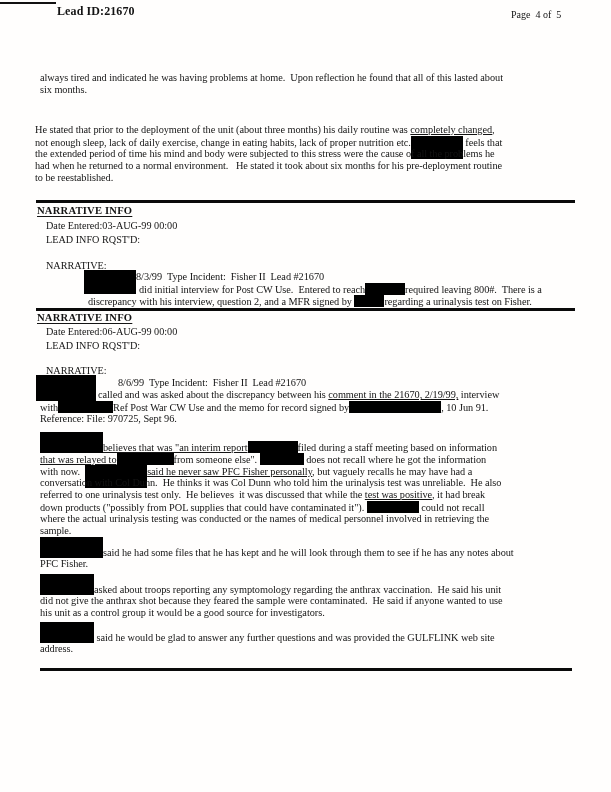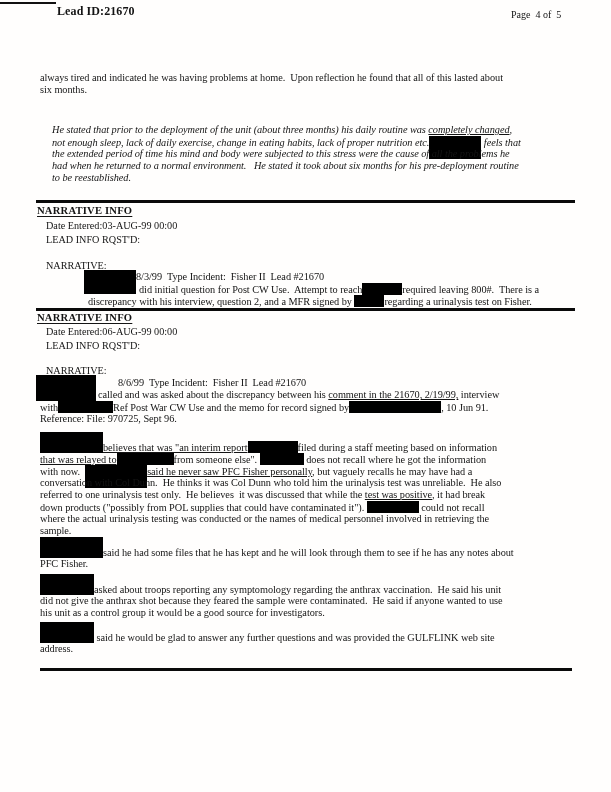--- a/index.html
+++ b/index.html
@@ -27,37 +27,37 @@
 <div class="page">
 
   <div class="topline"></div>
   <div class="leadid">Lead ID:21670</div>
   <div class="pageinfo">Page  4 of  5</div>
 
   <div class="para" style="left:40px;top:72px;">
       <div class="tline"><span>always tired and indicated he was having problems at home.  Upon reflection he found that all of this lasted about</span></div>
       <div class="tline"><span>six months.</span></div>
     </div>
-  <div class="para" style="left:52px;top:124px;font-style:italic;">
+  <div class="para" style="left:35px;top:124px;">
       <div class="tline"><span>He stated that prior to the deployment of the unit (about three months) his daily routine was </span><span class="ul">completely changed</span><span>,</span></div>
       <div class="tline"><span>not enough sleep, lack of daily exercise, change in eating habits, lack of proper nutrition etc.</span><span class="rx rx-dip" style="width: 52px;"></span><span> feels that</span></div>
       <div class="tline"><span>the extended period of time his mind and body were subjected to this stress were the cause of all the problems he</span></div>
       <div class="tline"><span>had when he returned to a normal environment.   He stated it took about six months for his pre-deployment routine</span></div>
       <div class="tline"><span>to be reestablished.</span></div>
     </div>
 
   <div class="hrule" style="left:36px;top:200px;width:539px;"></div>
   <div class="sectitle" style="left:37px;top:205px;">NARRATIVE INFO</div>
   <div class="meta" style="left:46px;top:220px;"><span class="b">Date Entered:</span><span>03-AUG-99 00:00</span></div>
   <div class="meta b" style="left:46px;top:234px;">LEAD INFO RQST'D:</div>
   <div class="meta b" style="left:46px;top:260px;">NARRATIVE:</div>
   <div class="para" style="left:40px;top:271px;margin-left:48px;">
     <div class="rxabs" style="left:-4px;top:-1px;width:52px;height:24px;"></div>
   <div class="tline" style="padding-left: 48px;"><span>8/3/99  Type Incident:  Fisher II  Lead #21670</span></div>
-      <div class="tline" style="padding-left: 51px;"><span>did initial question for Post CW Use.  Attempt to reach</span><span class="rx" style="width: 40px;"></span><span>required leaving 800#.  There is a</span></div>
+      <div class="tline" style="padding-left: 51px;"><span>did initial interview for Post CW Use.  Entered to reach</span><span class="rx" style="width: 40px;"></span><span>required leaving 800#.  There is a</span></div>
       <div class="tline"><span>discrepancy with his interview, question 2, and a MFR signed by </span><span class="rx" style="width: 30px;"></span><span>regarding a urinalysis test on Fisher.</span></div>
     </div>
 
   <div class="hrule" style="left:36px;top:308px;width:539px;"></div>
   <div class="sectitle" style="left:37px;top:312px;">NARRATIVE INFO</div>
   <div class="meta" style="left:46px;top:326px;"><span class="b">Date Entered:</span><span>06-AUG-99 00:00</span></div>
   <div class="meta b" style="left:46px;top:340px;">LEAD INFO RQST'D:</div>
   <div class="meta b" style="left:46px;top:365px;">NARRATIVE:</div>
   <div class="para" style="left:40px;top:377px;">
     <div class="rxabs" style="left:-4px;top:-2px;width:60px;height:26px;"></div>

